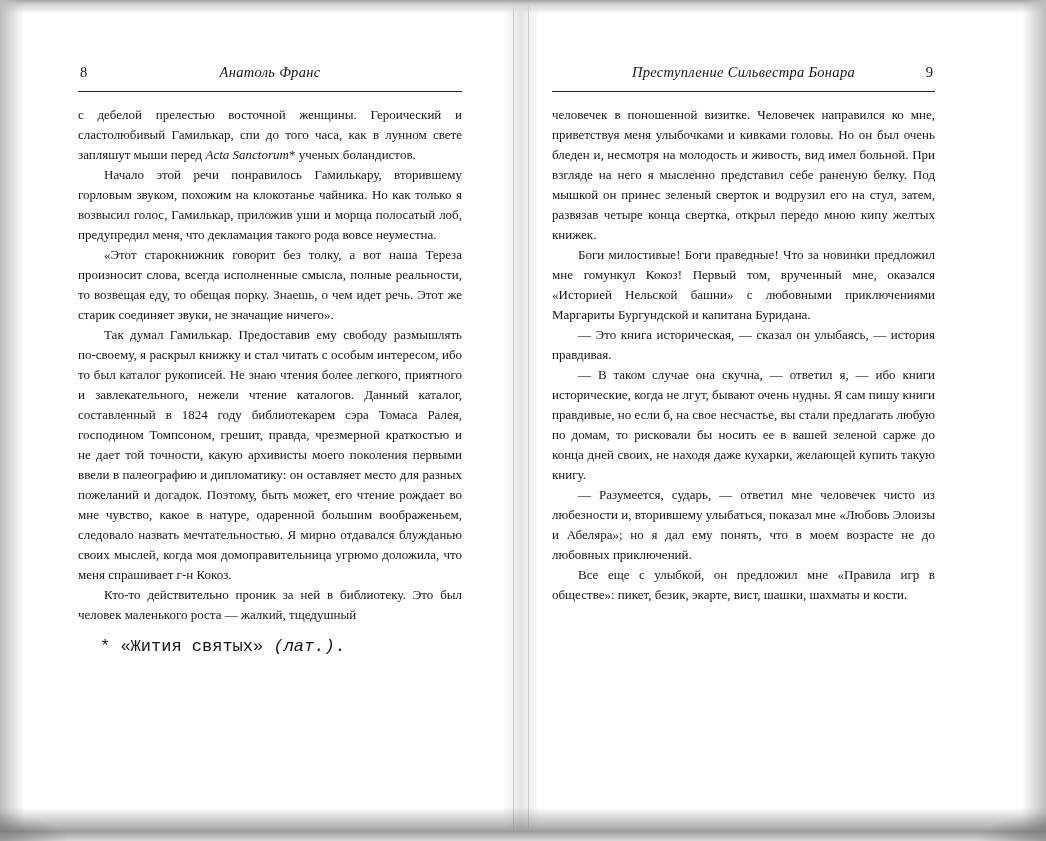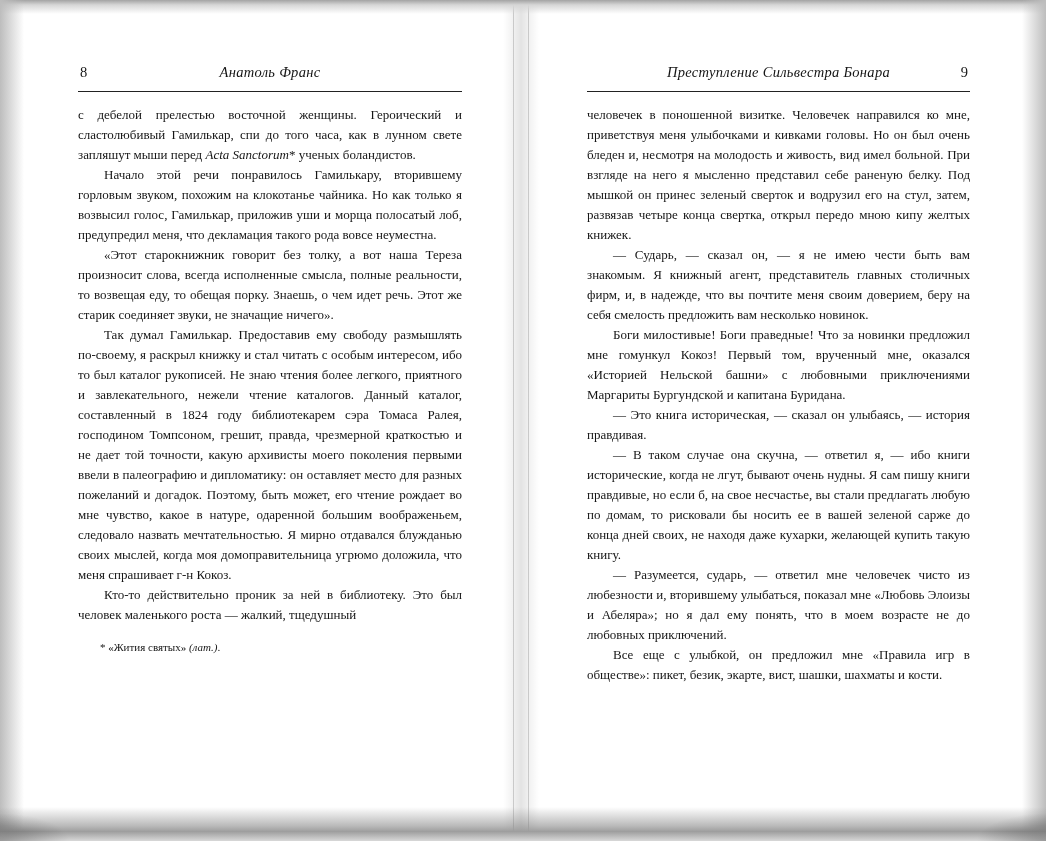--- a/index.html
+++ b/index.html
@@ -50,21 +50,21 @@
   }
   .corner-shadow-br {
     position:absolute; right:0; bottom:0; width:70px; height:28px;
     background:radial-gradient(ellipse at bottom right, rgba(0,0,0,0.28), rgba(0,0,0,0) 70%);
     pointer-events:none;
   }
 
   
   .page { position:absolute; top:64px; }
   .page-left  { left:78px;  width:384px; }
-  .page-right { left:587px; width:383px; }
+  .page-right { left:552px; width:383px; }
 
   .page-header {
     position:relative;
     text-align:center;
     font-size:14.5px;
     padding-bottom:9px;
     border-bottom:1px solid #222222;
     height:18px;
   }
   .running-head { font-style:italic; letter-spacing:0.3px;text-align:center; }
@@ -77,24 +77,25 @@
     font-size:13px;
     line-height:20px;
     text-align:justify;
   }
   p.para { margin:0; padding:0; }
   p.indent { text-indent:26px; }
   .it { font-style:italic; }
 
   .footnote {
     margin:14px 0 0 0;
-    font-size:11px;
+    font-size:17px;
     line-height:16px;
     text-indent:22px;
     text-align:left;
+    font-family:Liberation Mono, monospace;
   }
 </style>
 </head>
 <body>
 
 <div class="spread">
 
   <div class="page page-left">
     <div class="page-header">
       <span class="page-num num-left">8</span>
@@ -110,21 +111,20 @@
     <p class="footnote" id="left-footnote"><span>* «Жития святых» </span><span class="it">(лат.)</span><span>.</span></p>
   </div>
 
   <div class="page page-right">
     <div class="page-header">
       <span class="running-head">Преступление Сильвестра Бонара</span>
       <span class="page-num num-right">9</span>
     </div>
     <div class="page-body" id="right-body">
         <p class="para"><span>человечек в поношенной визитке. Человечек направился ко мне, приветствуя меня улыбочками и кивками головы. Но он был очень бледен и, несмотря на молодость и живость, вид имел больной. При взгляде на него я мысленно представил себе раненую белку. Под мышкой он принес зеленый сверток и водрузил его на стул, затем, развязав четыре конца свертка, открыл передо мною кипу желтых книжек.</span></p>
-        <p class="para indent"><span>— Сударь, — сказал он, — я не имею чести быть вам знакомым. Я книжный агент, представитель главных столичных фирм, и, в надежде, что вы почтите меня своим доверием, беру на себя смелость предложить вам несколько новинок.</span></p>
         <p class="para indent"><span>Боги милостивые! Боги праведные! Что за новинки предложил мне гомункул Кокоз! Первый том, врученный мне, оказался «Историей Нельской башни» с любовными приключениями Маргариты Бургундской и капитана Буридана.</span></p>
         <p class="para indent"><span>— Это книга историческая, — сказал он улыбаясь, — история правдивая.</span></p>
         <p class="para indent"><span>— В таком случае она скучна, — ответил я, — ибо книги исторические, когда не лгут, бывают очень нудны. Я сам пишу книги правдивые, но если б, на свое несчастье, вы стали предлагать любую по домам, то рисковали бы носить ее в вашей зеленой сарже до конца дней своих, не находя даже кухарки, желающей купить такую книгу.</span></p>
         <p class="para indent"><span>— Разумеется, сударь, — ответил мне человечек чисто из любезности и, вторившему улыбаться, показал мне «Любовь Элоизы и Абеляра»; но я дал ему понять, что в моем возрасте не до любовных приключений.</span></p>
         <p class="para indent"><span>Все еще с улыбкой, он предложил мне «Правила игр в обществе»: пикет, безик, экарте, вист, шашки, шахматы и кости.</span></p>
       </div>
   </div>
 
   <div class="spine"></div>
   <div class="edge-top"></div>

